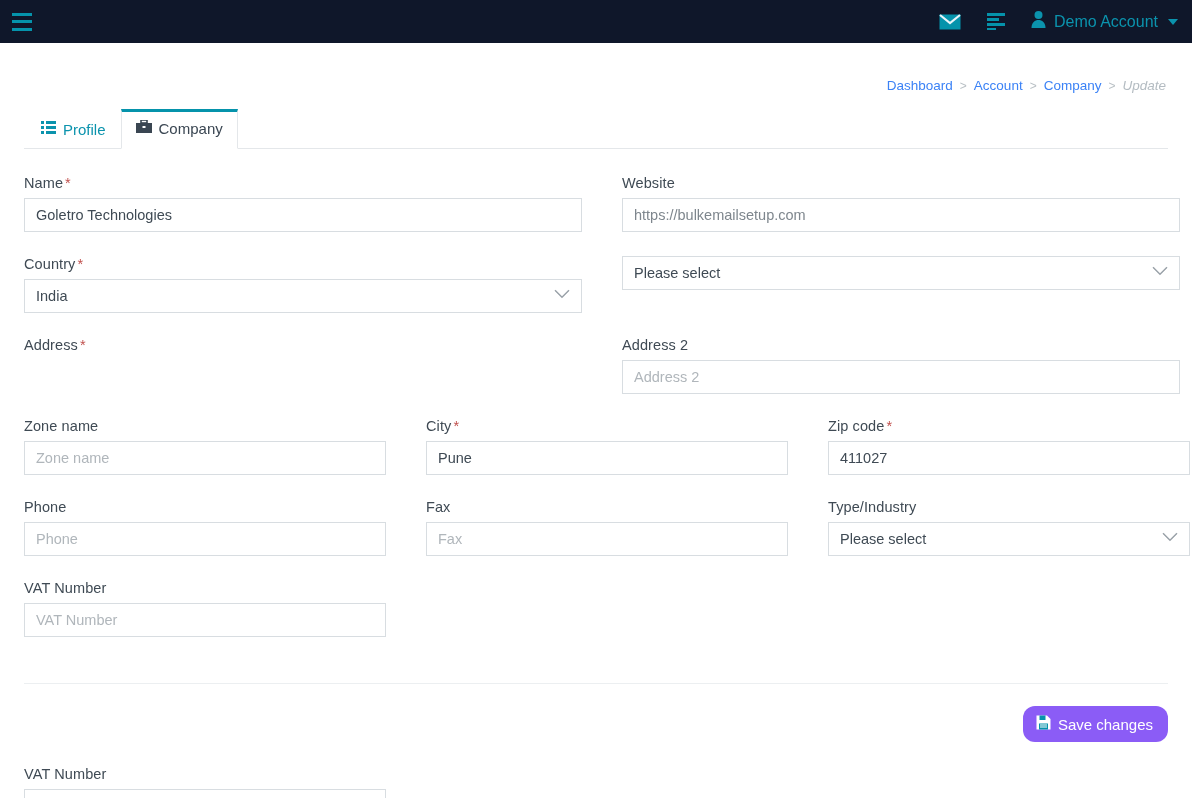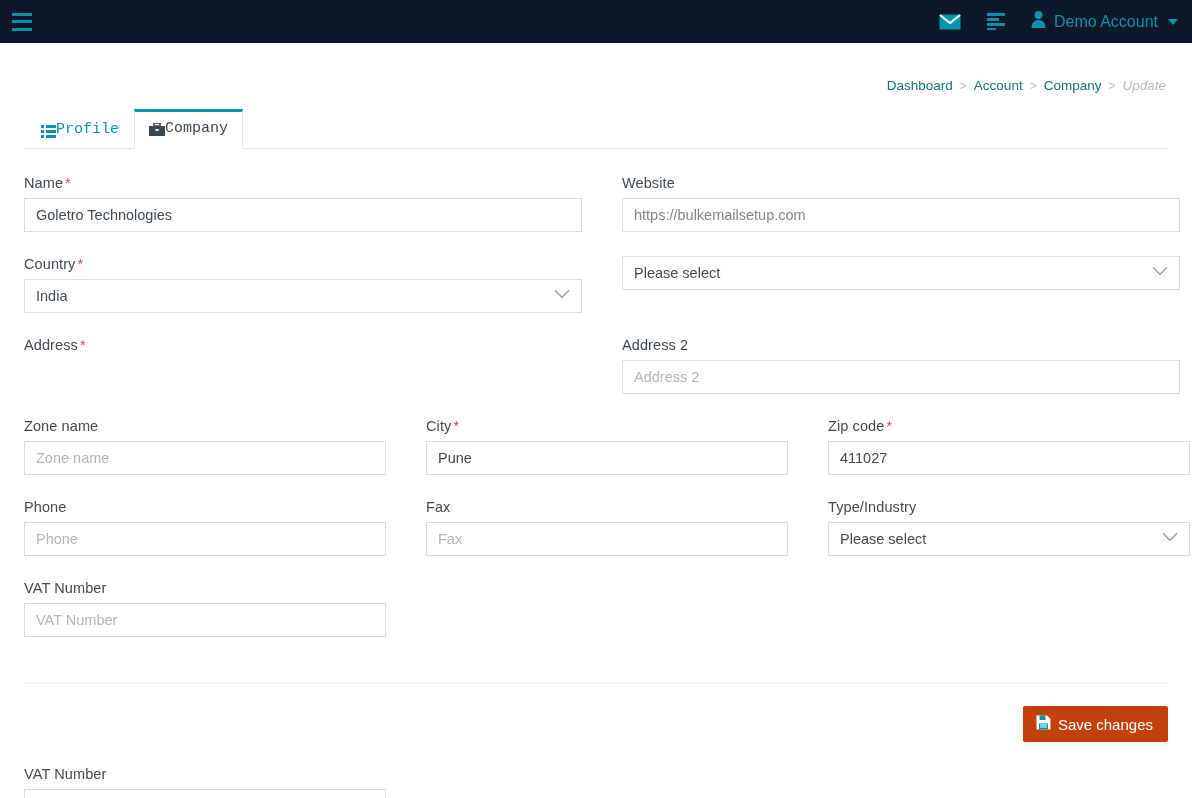--- a/index.html
+++ b/index.html
@@ -54,44 +54,43 @@
   }
 
   .breadcrumb {
     display: flex; justify-content: flex-end; align-items: center;
     gap: 7px;
     font-size: 13.5px;
     padding-top: 35px;
     padding-right: 2px;
     color: #6b7b84;
   }
-  .breadcrumb .crumb { color: #0f766e; cursor: pointer; }
+  .breadcrumb .crumb { color: #3b82f6; cursor: pointer; }
   .breadcrumb .crumb.last { color: #b4bcc2; cursor: default; font-style: italic; }
   .breadcrumb .sep { color: #b9c0c5; font-size: 12px; }
 
   
   .tabs {
     display: flex;
     align-items: flex-end;
     margin-top: 16px;
     border-bottom: 1px solid #e4e7ea;
     padding-left: 2px;
   }
   .tab {
-    display: flex; align-items: flex-end; 
+    display: flex; align-items: flex-start; gap: 7px;
     font-size: 15px;
     color: #0b93ad;
     padding: 10px 14px 11px 14px;
     border: 1px solid transparent;
     border-bottom: none;
     margin-bottom: -1px;
     background: transparent;
     cursor: pointer;
     white-space: nowrap;
-    font-family: Liberation Mono, monospace;
   }
   .tab.active {
     color: #3a4652;
     background: #ffffff;
     border: 1px solid #e4e7ea;
     border-top: 3px solid #0593ab;
     border-bottom: 1px solid #ffffff;
     padding-top: 8px;
   }
   .tab-icon { display: inline-flex; align-items: center; }
@@ -143,29 +142,29 @@
     border: none;
     border-top: 1px solid #eceff1;
     margin: 22px 0 0 0;
   }
 
   .save-row {
     display: flex; justify-content: flex-end;
     margin-top: 22px;
   }
   .btn-save {
-    background: #c2410c;
+    background: #8b5cf6;
     color: #ffffff;
     border: none;
     font-size: 15px;
     font-family: "Liberation Sans", sans-serif;
     padding: 9px 15px 9px 13px;
     display: inline-flex; align-items: center; gap: 7px;
     cursor: pointer;
-    border-radius: 2px;
+    border-radius: 12px;
   }
 
   .tail-field { margin-top: 24px; width: 362px; }
 </style>
 </head>
 <body>
 
 <div class="topbar">
   <div class="hamburger">
     <span></span>

